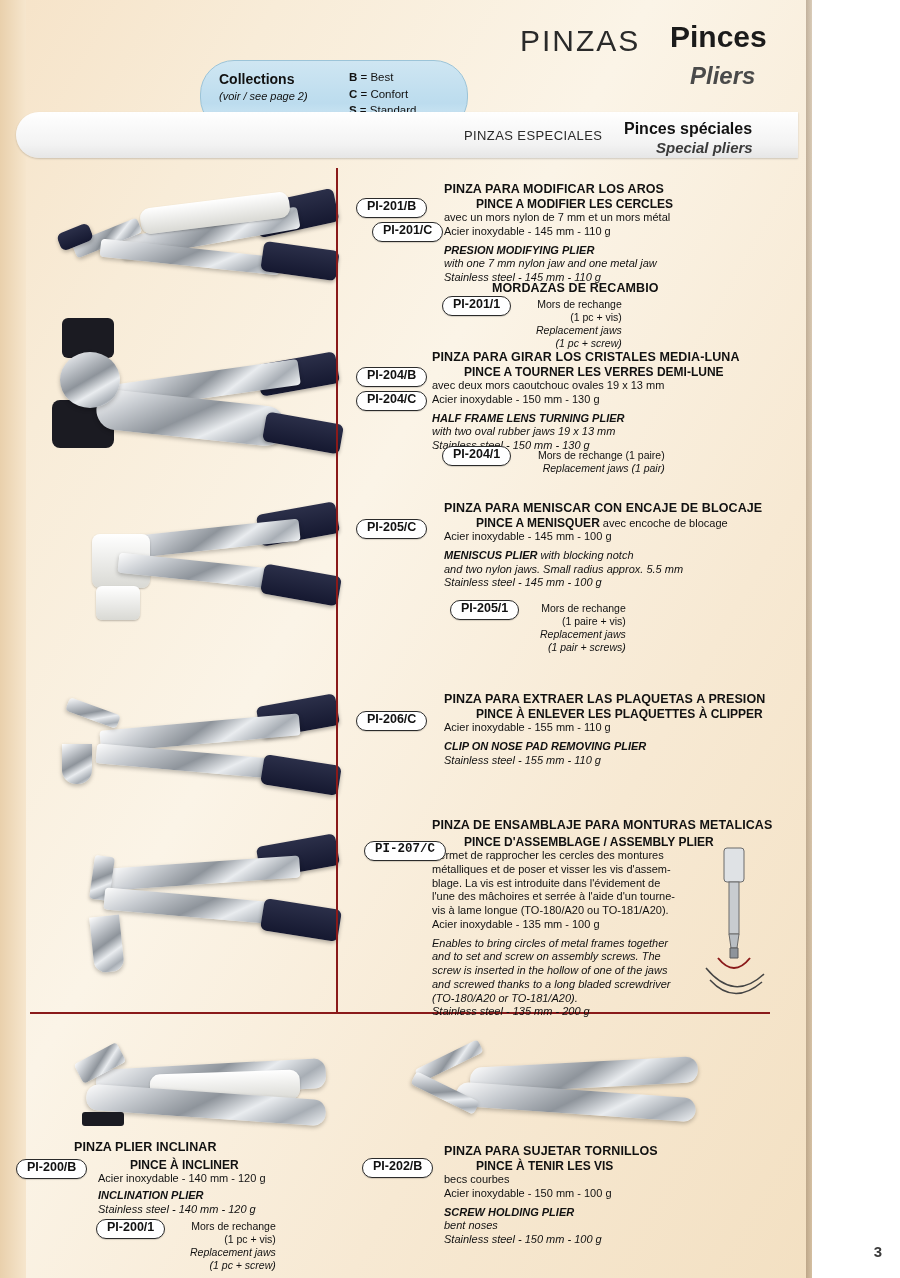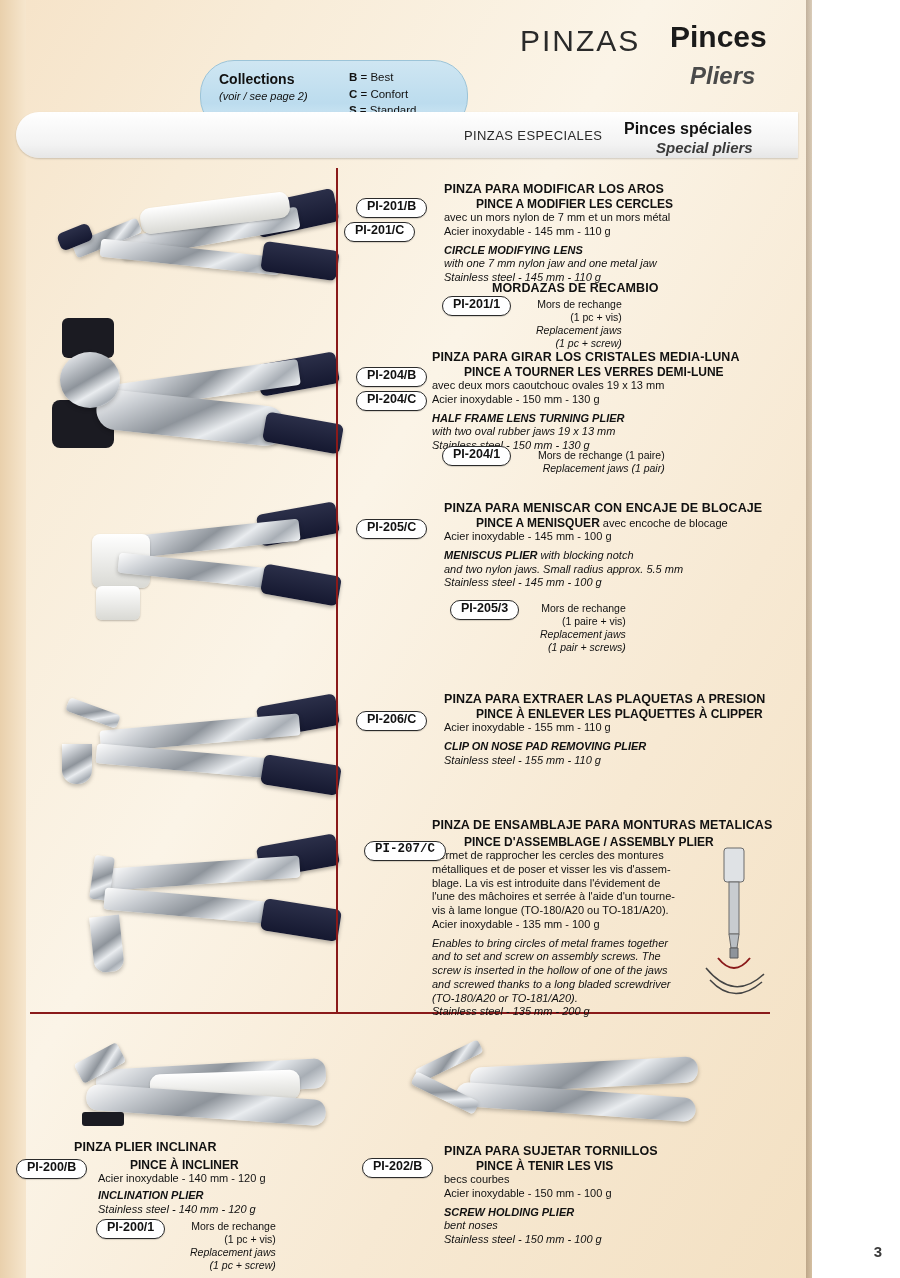--- a/index.html
+++ b/index.html
@@ -265,27 +265,27 @@
 
   <div class="vrule"></div>
   <div class="hrule"></div>
 
   <div class="block" style="left:444px;top:182px;width:330px;">
     <div class="es-title">PINZA PARA MODIFICAR LOS AROS</div>
     <div class="fr-title">PINCE A MODIFIER LES CERCLES</div>
     <div class="fr-line">avec un mors nylon de 7 mm et un mors métal</div>
     <div class="fr-line">Acier inoxydable - 145 mm - 110 g</div>
     <div class="en-block">
-      <div class="en-title">CIRCLE MODIFYING LENS</div>
+      <div class="en-title">PRESION MODIFYING PLIER</div>
       <div>with one 7 mm nylon jaw and one metal jaw</div>
       <div>Stainless steel - 145 mm - 110 g</div>
     </div>
   </div>
   <div class="code" style="left:356px;top:198px;">PI-201/B</div>
-  <div class="code" style="left:344px;top:222px;">PI-201/C</div>
+  <div class="code" style="left:372px;top:222px;">PI-201/C</div>
 
   <div class="es-title" style="position:absolute;left:492px;top:281px;">MORDAZAS DE RECAMBIO</div>
   <div class="code" style="left:442px;top:296px;">PI-201/1</div>
   <div class="sub-note" style="left:536px;top:298px;">
     <div>Mors de rechange</div>
     <div>(1 pc + vis)</div>
     <div class="it">Replacement jaws</div>
     <div class="it">(1 pc + screw)</div>
   </div>
 
@@ -316,21 +316,21 @@
     </div>
     <div class="fr-line">Acier inoxydable - 145 mm - 100 g</div>
     <div class="en-block">
       <div><span class="en-title">MENISCUS PLIER</span><span> with blocking notch</span></div>
       <div>and two nylon jaws. Small radius approx. 5.5 mm</div>
       <div>Stainless steel - 145 mm - 100 g</div>
     </div>
   </div>
   <div class="code" style="left:356px;top:519px;">PI-205/C</div>
 
-  <div class="code" style="left:450px;top:600px;">PI-205/3</div>
+  <div class="code" style="left:450px;top:600px;">PI-205/1</div>
   <div class="sub-note" style="left:540px;top:602px;">
     <div>Mors de rechange</div>
     <div>(1 paire + vis)</div>
     <div class="it">Replacement jaws</div>
     <div class="it">(1 pair + screws)</div>
   </div>
 
   <div class="block" style="left:444px;top:692px;width:340px;">
     <div class="es-title">PINZA PARA EXTRAER LAS PLAQUETAS A PRESION</div>
     <div class="fr-title">PINCE À ENLEVER LES PLAQUETTES À CLIPPER</div>

